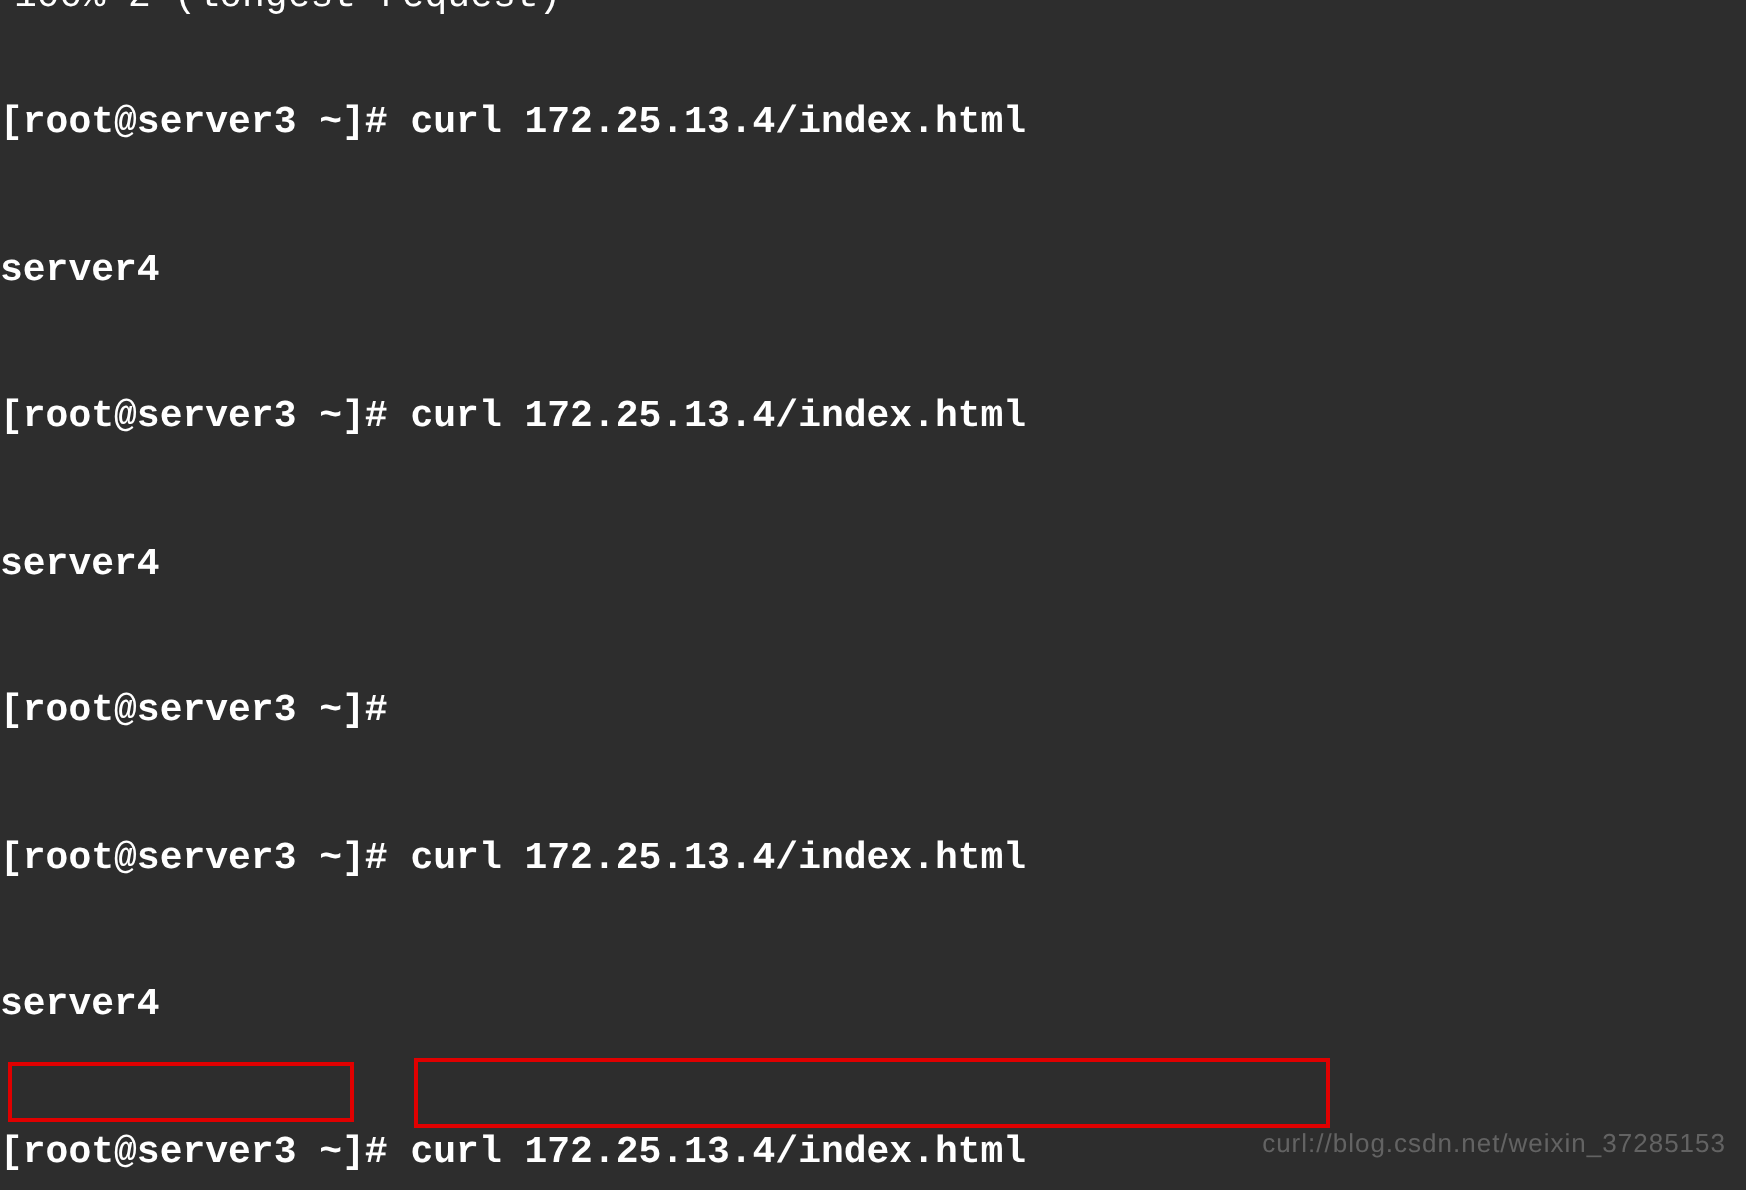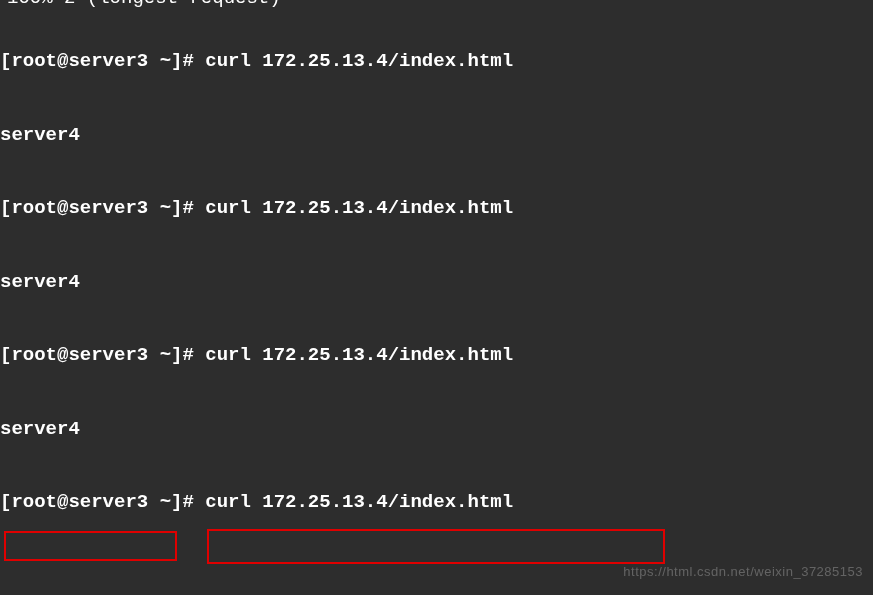--- a/index.html
+++ b/index.html
@@ -64,20 +64,21 @@
 </head>
 <body>
 
 <div class="partial-top">100%     2 (longest request)</div>
 
 <div class="terminal">
   <span class="line">[root@server3 ~]# curl 172.25.13.4/index.html</span>
   <span class="line">server4</span>
   <span class="line">[root@server3 ~]# curl 172.25.13.4/index.html</span>
   <span class="line">server4</span>
+  <span class="line">[root@server3 ~]#</span>
   <span class="line">[root@server3 ~]# curl 172.25.13.4/index.html</span>
   <span class="line">server4</span>
   <span class="line">[root@server3 ~]# curl 172.25.13.4/index.html</span>
   
   
   
   
   
   
   
@@ -88,13 +89,13 @@
   
   
   
   
   
 </div>
 
 <div class="highlight-box-1"></div>
 <div class="highlight-box-2"></div>
 
-<div class="watermark">https://html.csdn.net/weixin_37285153</div>
+<div class="watermark">curl://blog.csdn.net/weixin_37285153</div>
 
 </body></html>

